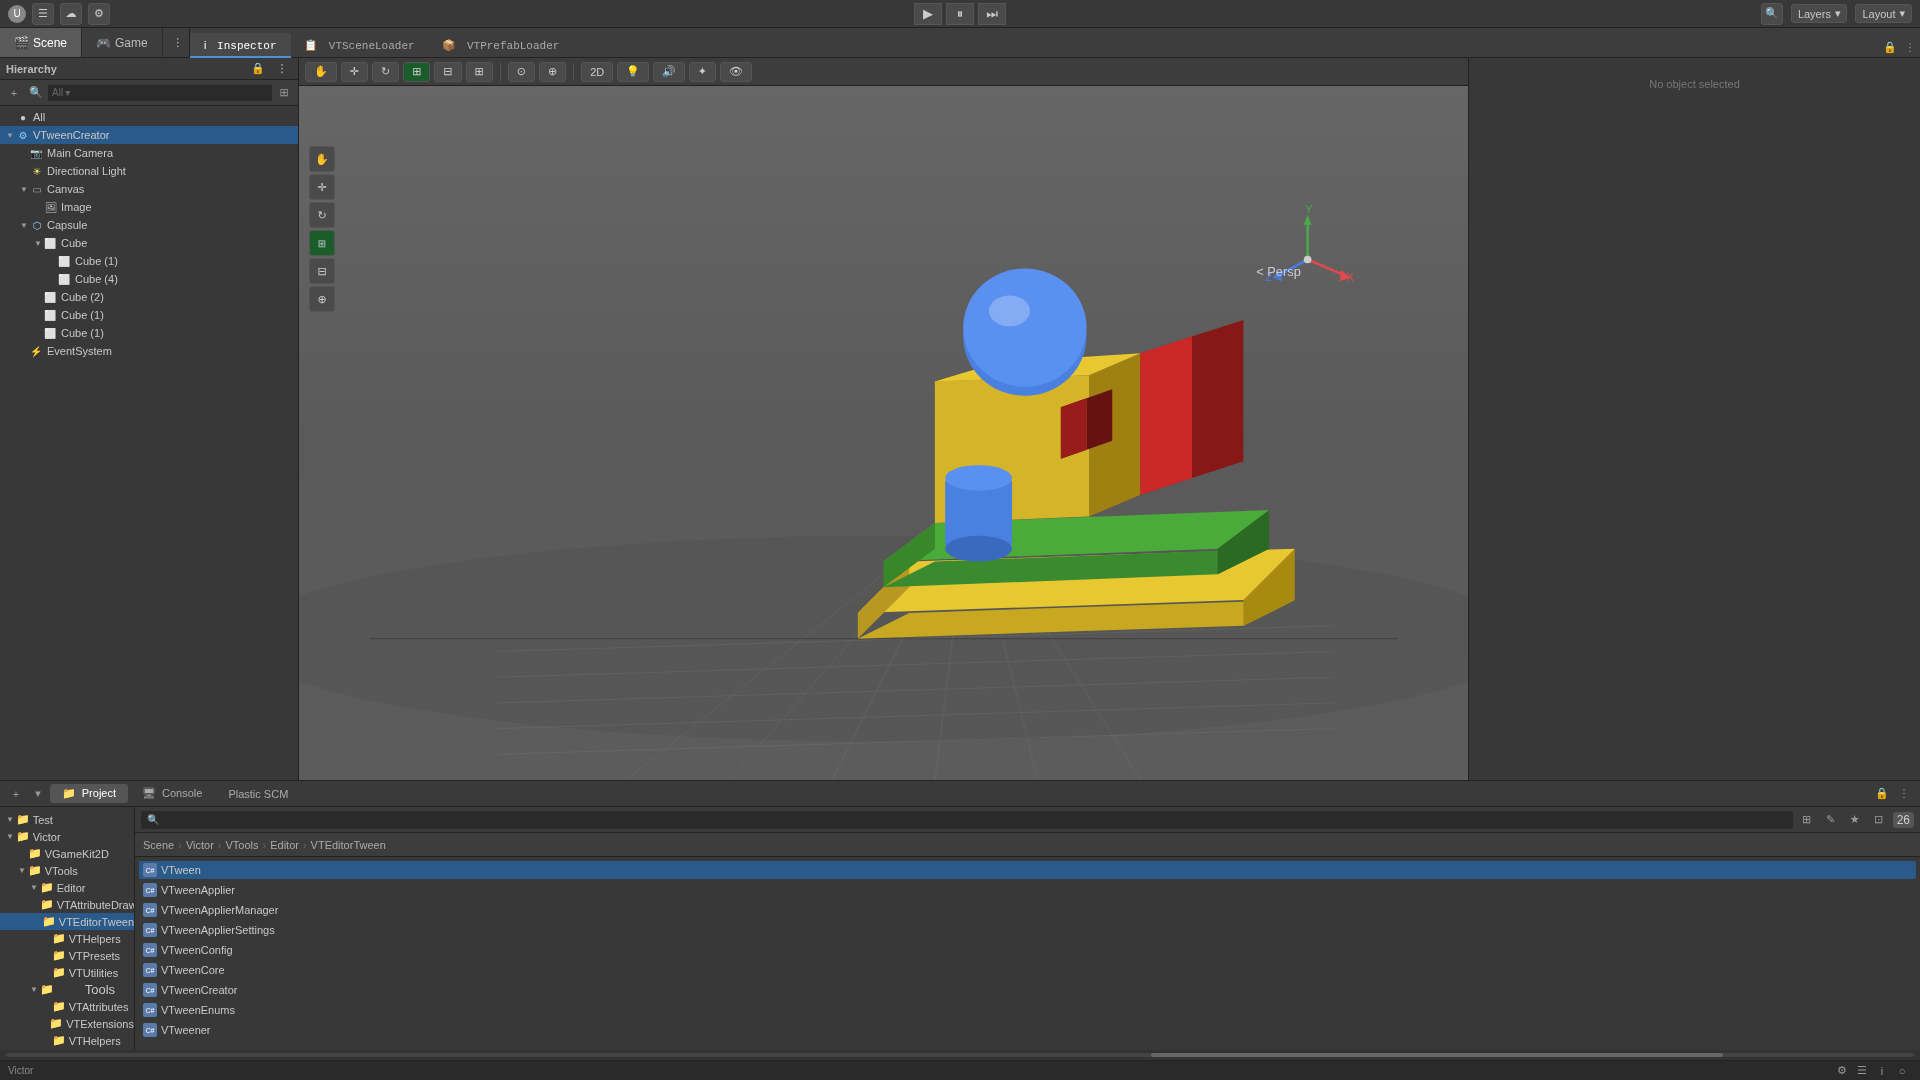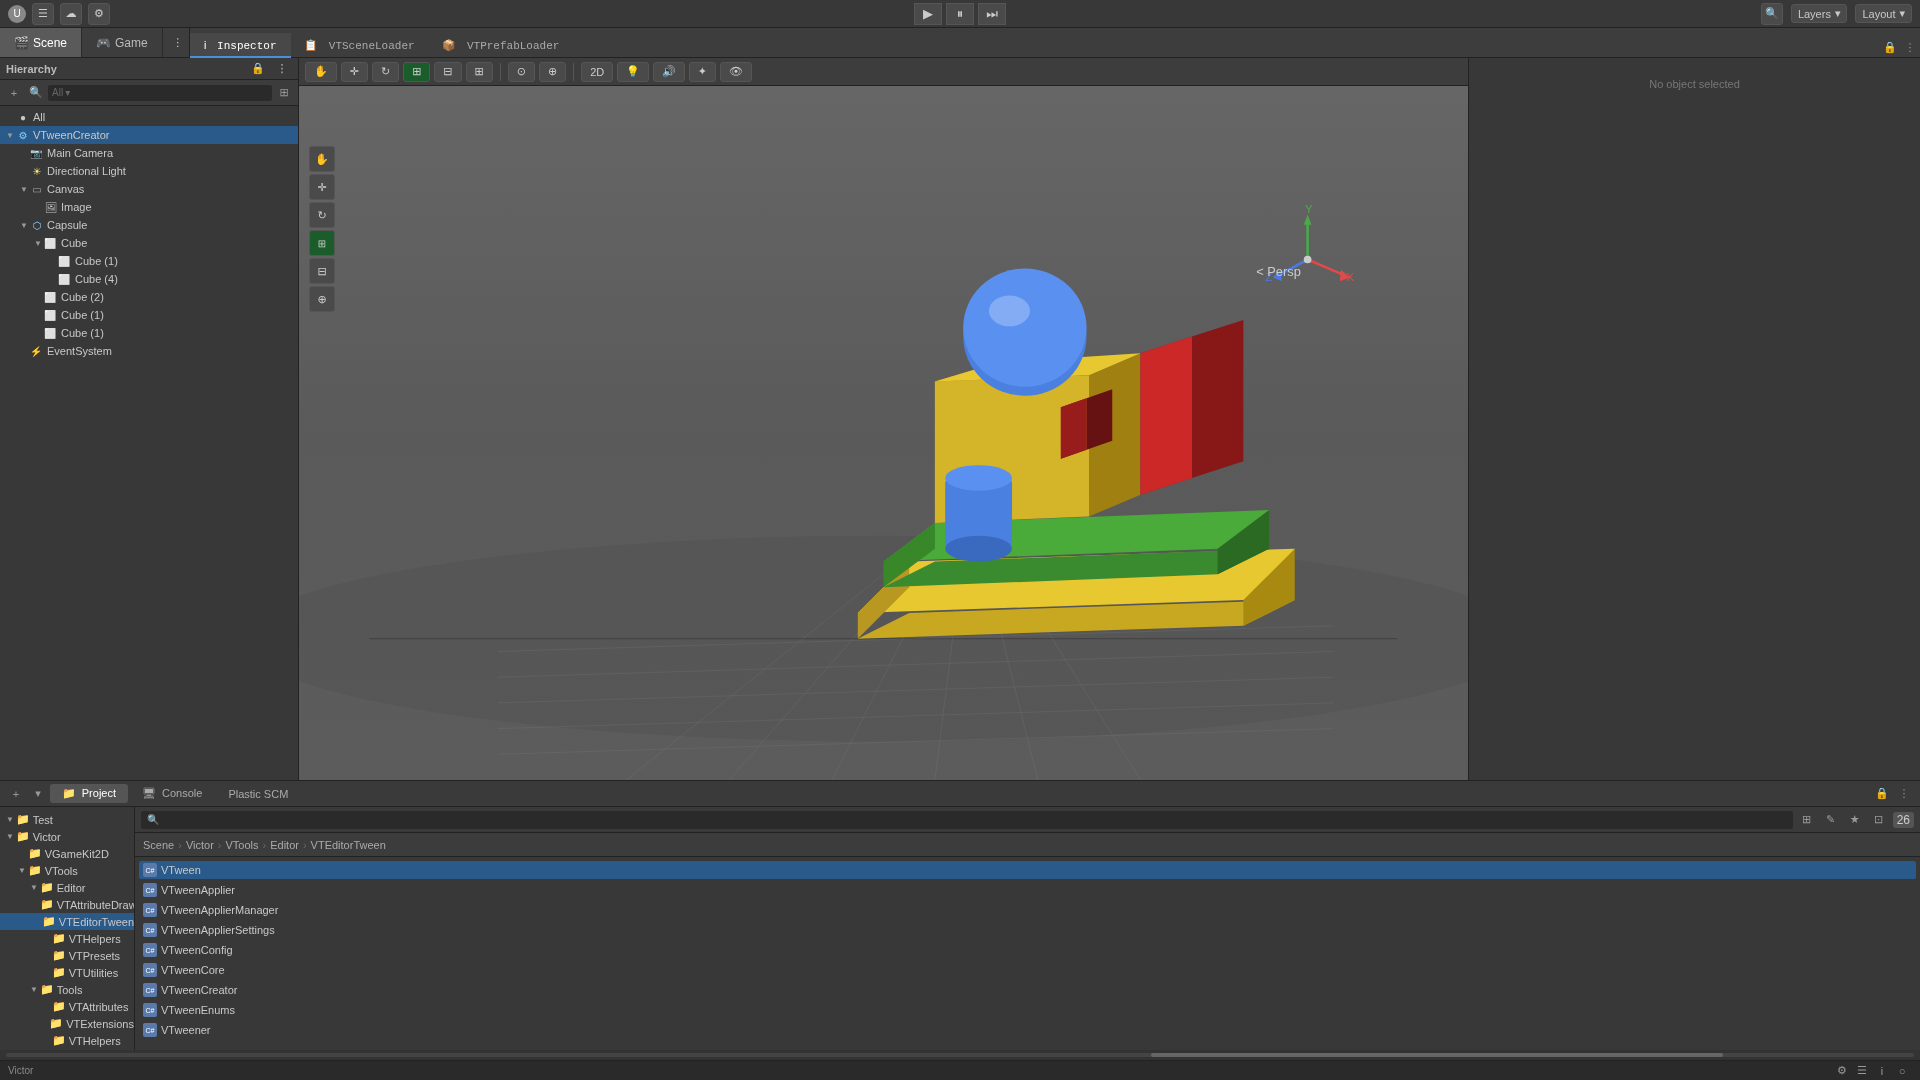--- a/index.html
+++ b/index.html
@@ -809,21 +809,21 @@
           <span class="label" style="font-size: 11px;">VTPresets</span>
         </div>
         <div class="tree-item" style="padding-left: 40px;">
           <span class="arrow"></span>
           <span class="folder-icon" style="margin-right: 3px; font-size: 11px;">📁</span>
           <span class="label" style="font-size: 11px;">VTUtilities</span>
         </div>
         <div class="tree-item" style="padding-left: 28px;">
           <span class="arrow">▼</span>
           <span class="folder-icon" style="margin-right: 3px; font-size: 11px;">📁</span>
-          <span class="label" style="font-size: 11px;">Tools</span>
+          <span class="label" style="font-size: 13px; margin-left: 28px;">Tools</span>
         </div>
         <div class="tree-item" style="padding-left: 40px;">
           <span class="arrow"></span>
           <span class="folder-icon" style="margin-right: 3px; font-size: 11px;">📁</span>
           <span class="label" style="font-size: 11px;">VTAttributes</span>
         </div>
         <div class="tree-item" style="padding-left: 40px;">
           <span class="arrow"></span>
           <span class="folder-icon" style="margin-right: 3px; font-size: 11px;">📁</span>
           <span class="label" style="font-size: 11px;">VTExtensions</span>

